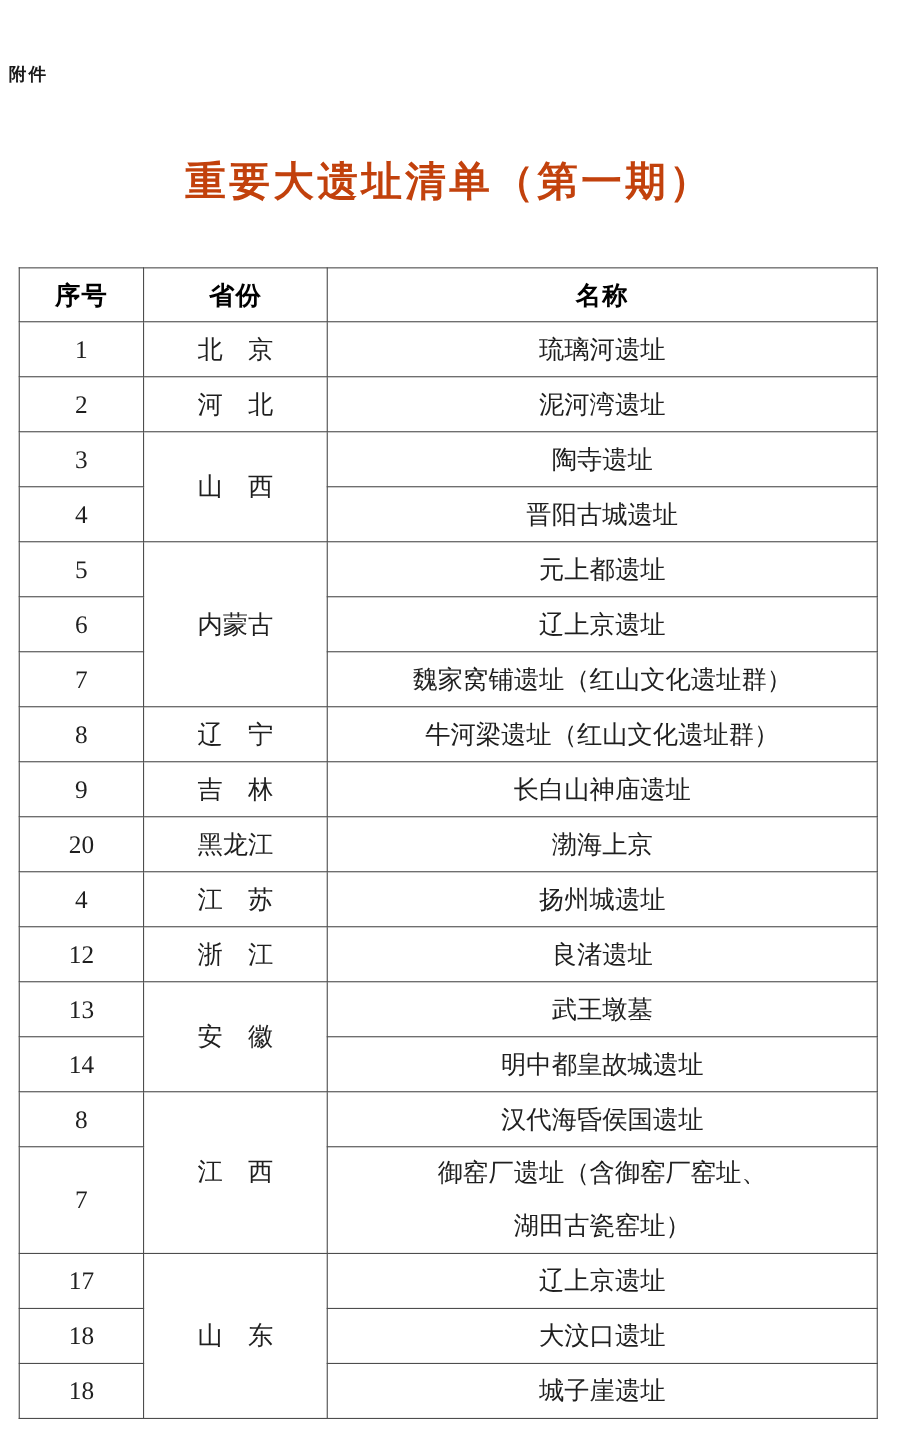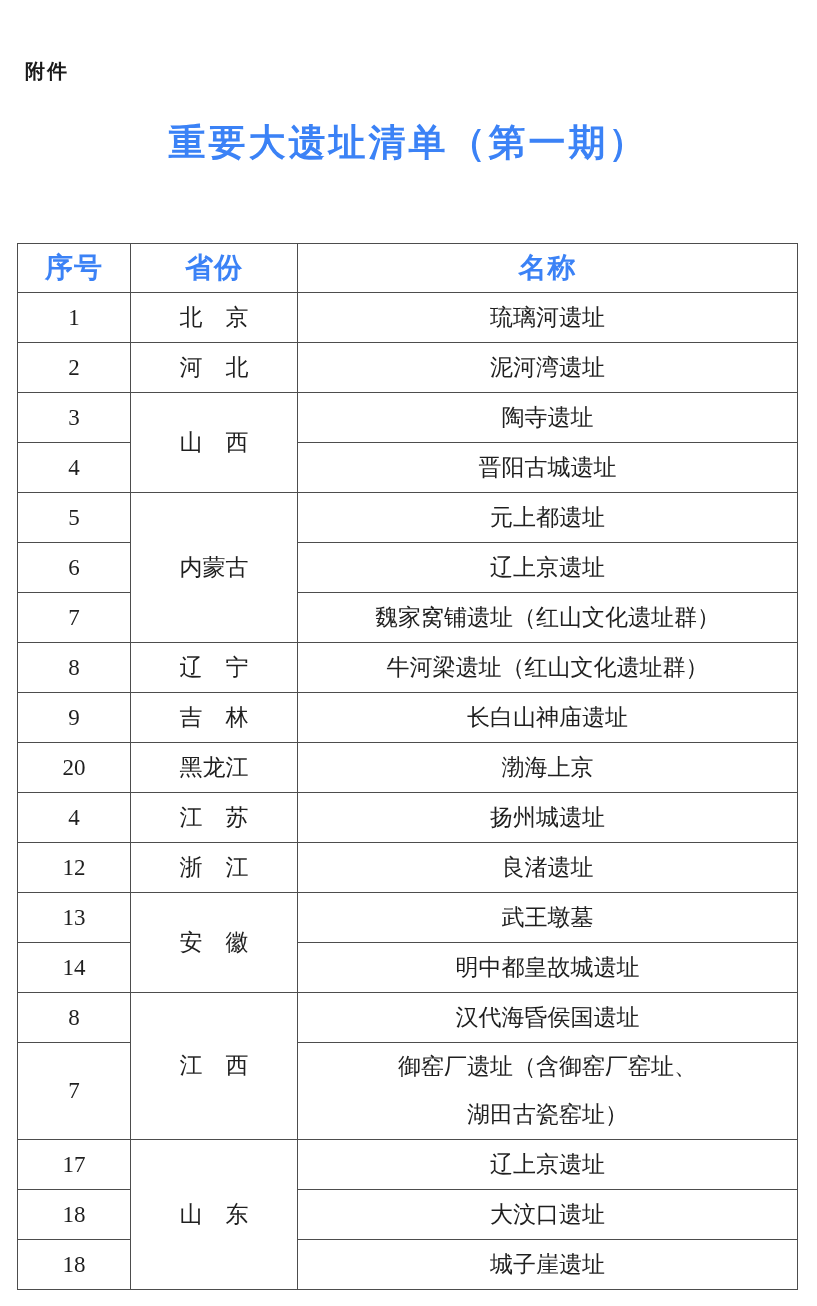--- a/index.html
+++ b/index.html
@@ -10,39 +10,39 @@
   body {
     width: 817px;
     height: 1306px;
     position: relative;
     color: #1a1a1a;
     font-family: "Liberation Serif", "DejaVu Serif", serif;
     overflow: hidden;
   }
   .attachment-label {
     position: absolute;
-    left: 25px;
+    left: 8px;
     top: 58px;
     font-family: "Liberation Sans", "DejaVu Sans", sans-serif;
     font-weight: 700;
-    font-size: 20px;
+    font-size: 16px;
     letter-spacing: 2px;
     color: #1a1a1a;
   }
   .doc-title {
     position: absolute;
     left: 0;
-    top: 118px;
+    top: 140px;
     width: 100%;
     text-align: center;
     font-family: "Liberation Serif", "DejaVu Serif", serif;
     font-weight: 700;
     font-size: 37px;
     letter-spacing: 3px;
-    color: #3b82f6;
+    color: #c2410c;
   }
   table.site-table {
     position: absolute;
     left: 17px;
     top: 243px;
     width: 780px;
     border-collapse: collapse;
     table-layout: fixed;
   }
   table.site-table col.col-no   { width: 113px; }
@@ -54,23 +54,23 @@
     text-align: center;
     vertical-align: middle;
     padding: 0;
     overflow: hidden;
   }
   table.site-table thead tr { height: 49px; }
   table.site-table tbody tr { height: 50px; }
   table.site-table th {
     font-family: "Liberation Sans", "DejaVu Sans", sans-serif;
     font-weight: 700;
-    font-size: 28px;
+    font-size: 23px;
     letter-spacing: 1px;
-    color: #3b82f6;
+    color: #000000;
   }
   table.site-table td {
     font-family: "Liberation Serif", "DejaVu Serif", serif;
     font-weight: 400;
     font-size: 23px;
     color: #1f1f1f;
     line-height: 48px;
   }
   td.cell-name {
     white-space: pre-line;

